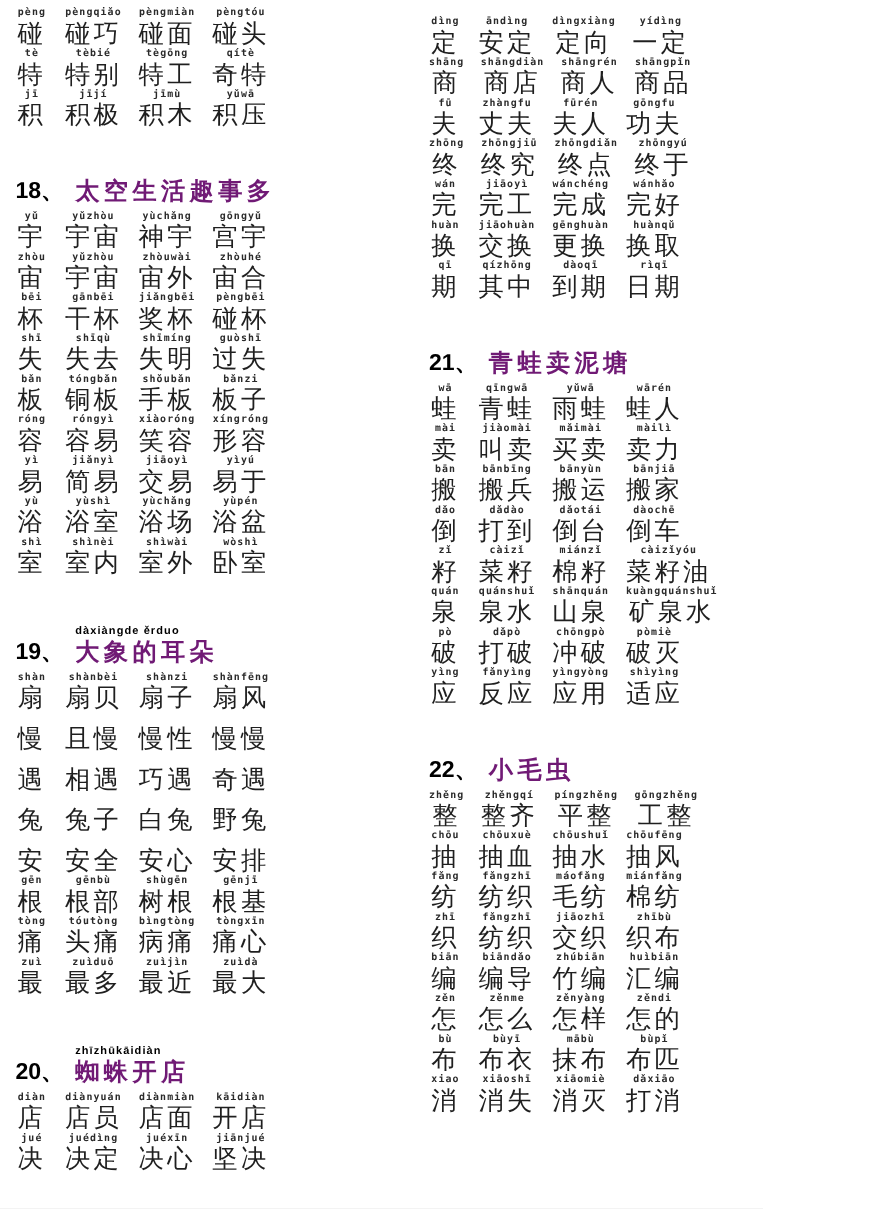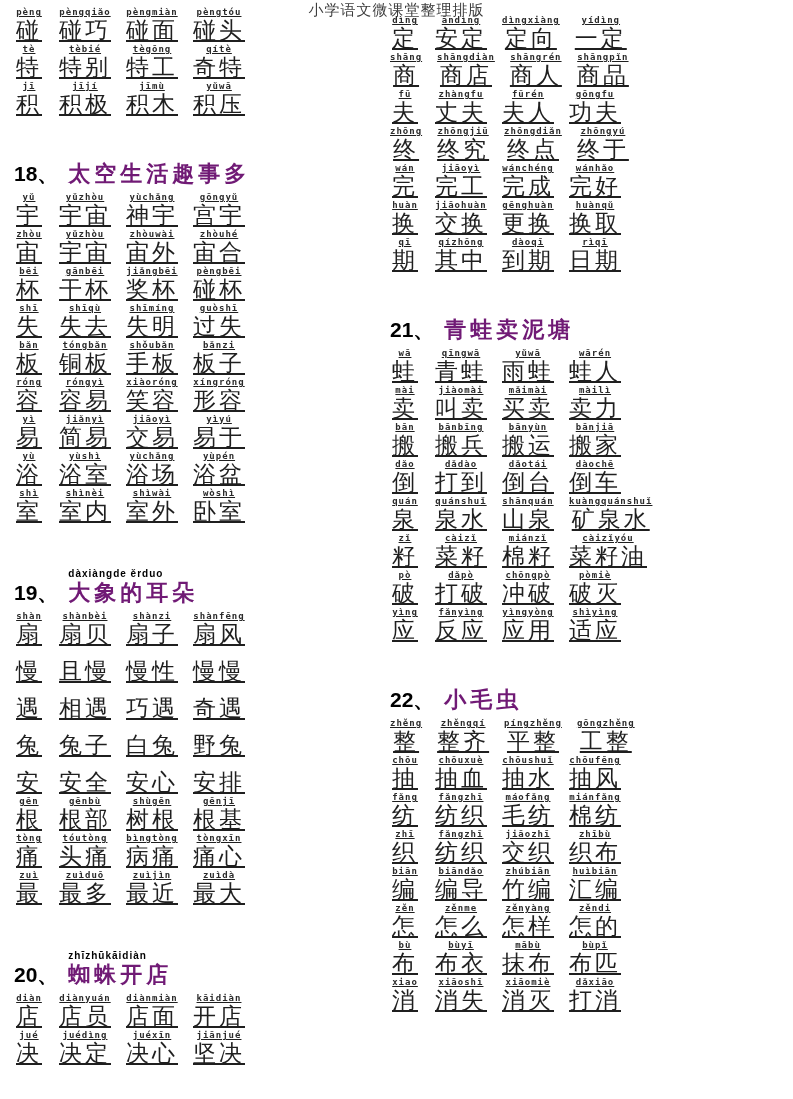--- a/index.html
+++ b/index.html
@@ -3,21 +3,21 @@
 <meta charset="utf-8">
 <style>
   html,body{margin:0;padding:0;background:#888;}
   .page{position:relative;width:793px;height:1099px;margin:0 auto;background:#ffffff;overflow:hidden;
         font-family:"Liberation Serif", serif;color:#1f1f1f;}
   .header-title{position:absolute;top:1px;left:0;right:0;text-align:center;
         font-size:15px;color:#3d3d3d;letter-spacing:1px;}
   .col{position:absolute;top:0;}
   .col-left{left:14px;top:6px;width:345px;}
   .col-right{left:390px;top:14px;width:360px;}
-  .row{display:flex;gap:15px;align-items:flex-end;text-decoration:underline;}
+  .row{display:flex;gap:15px;align-items:flex-end;}
   .cell{display:flex;flex-direction:column;align-items:center;min-width:30px;}
   .py{font-family:"DejaVu Sans Mono", monospace;font-size:9px;font-weight:bold;
       color:#2a2a2a;letter-spacing:1px;height:12px;line-height:12px;white-space:nowrap;}
   .zi{font-size:23px;line-height:25px;letter-spacing:3px;white-space:nowrap;}
   .section{margin-top:44px;}
   .sec-header{display:flex;align-items:flex-end;gap:10px;margin-bottom:5px;}
   .sec-num{font-family:"Liberation Sans", sans-serif;font-weight:bold;font-size:21px;
            line-height:24px;color:#000;}
   .sec-title-wrap{display:flex;flex-direction:column;align-items:flex-start;}
   .sec-title-py{font-family:Liberation Sans, sans-serif;font-size:10px;font-weight:bold;
@@ -27,21 +27,20 @@
   .wm{position:absolute;font-weight:bold;color:#c9c9c9;white-space:nowrap;
       text-shadow:1px 1px 0 #ffffff;}
   .wm-small{right:72px;top:8px;font-size:16px;letter-spacing:1px;display:flex;align-items:center;gap:4px;}
   .wm-large{right:6px;top:25px;font-size:24px;letter-spacing:2px;}
   .cat-icon{display:inline-block;}
 </style>
 </head>
 <body>
 
 <div class="page">
-  <div class="header-title">小学语文微课堂整理排版</div>
 
   <div class="col col-left">
       <div>
         <div class="row">
           <span class="cell">
             <span class="py">pèng</span>
             <span class="zi">碰</span>
           </span>
           <span class="cell">
             <span class="py">pèngqiǎo</span>
@@ -665,52 +664,52 @@
             <span class="py">dǎotái</span>
             <span class="zi">倒台</span>
           </span>
           <span class="cell">
             <span class="py">dàochē</span>
             <span class="zi">倒车</span>
           </span>
         </div>
         <div class="row">
           <span class="cell">
+            <span class="py">zǐ</span>
+            <span class="zi">籽</span>
+          </span>
+          <span class="cell">
+            <span class="py">càizǐ</span>
+            <span class="zi">菜籽</span>
+          </span>
+          <span class="cell">
+            <span class="py">miánzǐ</span>
+            <span class="zi">棉籽</span>
+          </span>
+          <span class="cell">
+            <span class="py">càizǐyóu</span>
+            <span class="zi">菜籽油</span>
+          </span>
+        </div>
+        <div class="row">
+          <span class="cell">
             <span class="py">quán</span>
             <span class="zi">泉</span>
           </span>
           <span class="cell">
             <span class="py">quánshuǐ</span>
             <span class="zi">泉水</span>
           </span>
           <span class="cell">
             <span class="py">shānquán</span>
             <span class="zi">山泉</span>
           </span>
           <span class="cell">
             <span class="py">kuàngquánshuǐ</span>
             <span class="zi">矿泉水</span>
-          </span>
-        </div>
-        <div class="row">
-          <span class="cell">
-            <span class="py">zǐ</span>
-            <span class="zi">籽</span>
-          </span>
-          <span class="cell">
-            <span class="py">càizǐ</span>
-            <span class="zi">菜籽</span>
-          </span>
-          <span class="cell">
-            <span class="py">miánzǐ</span>
-            <span class="zi">棉籽</span>
-          </span>
-          <span class="cell">
-            <span class="py">càizǐyóu</span>
-            <span class="zi">菜籽油</span>
           </span>
         </div>
         <div class="row">
           <span class="cell">
             <span class="py">pò</span>
             <span class="zi">破</span>
           </span>
           <span class="cell">
             <span class="py">dǎpò</span>
             <span class="zi">打破</span>

